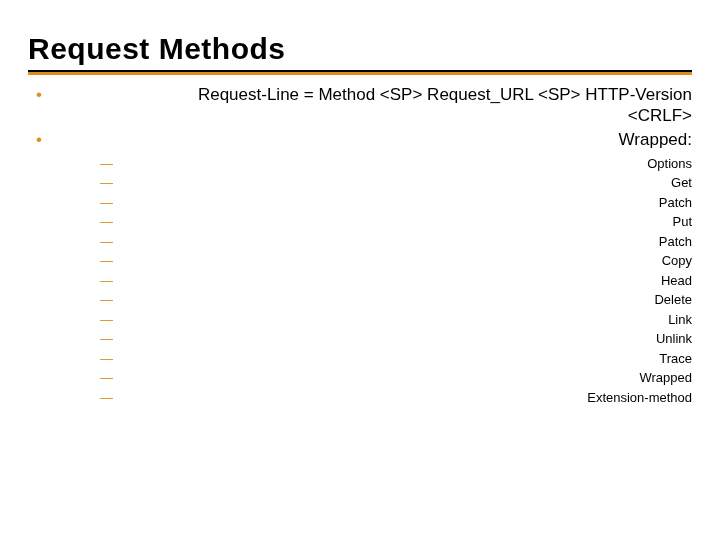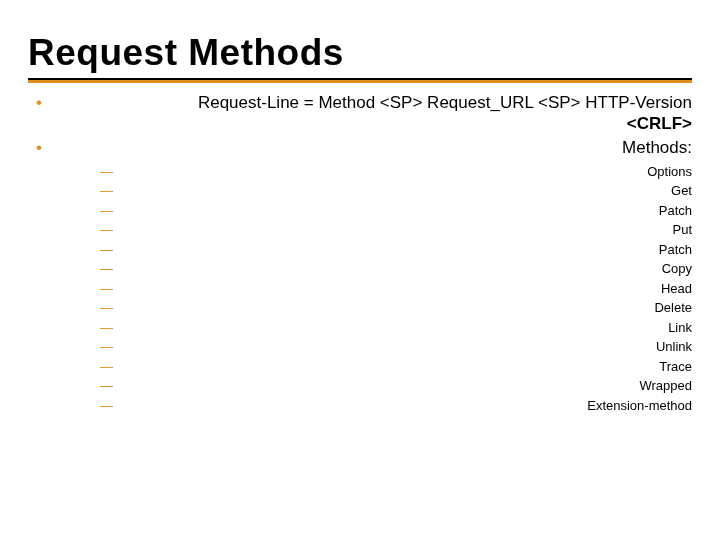--- a/index.html
+++ b/index.html
@@ -11,21 +11,21 @@
     font-family: Verdana, Tahoma, Arial, sans-serif;
     color: #000000;
   }
   .slide {
     box-sizing: border-box;
     padding: 32px 28px 20px 28px;
   }
   .title {
     font-family: Arial, Helvetica, sans-serif;
     font-weight: 900;
-    font-size: 37px;
+    font-size: 30px;
     letter-spacing: 0.5px;
     margin: 0 0 4px 0;
   }
   .rules {
     height: 6px;
   }
   .rules .thin {
     border-top: 2px solid #000000;
     height: 0;
   }
@@ -54,21 +54,20 @@
     position: absolute;
     left: 8px;
     top: 0;
     color: #e08e1b;
     font-size: 17px;
     line-height: 1.25;
   }
   .indent {
     display: block;
     padding-left: 28px;
-    font-weight: bold;
   }
   ul.sub {
     list-style: none;
     padding: 0;
     margin: 4px 0 8px 46px;
   }
   ul.sub > li {
     position: relative;
     padding-left: 22px;
     font-size: 13px;
@@ -92,21 +91,21 @@
     <div class="thin"></div>
     <div class="thick"></div>
   </div>
   <div class="content">
     <ul class="top">
       <li>
         <span>Request-Line = Method &lt;SP&gt; Request_URL &lt;SP&gt; HTTP-Version</span>
         <span class="indent">&lt;CRLF&gt;</span>
       </li>
       <li>
-        <span>Methods:</span>
+        <span>Wrapped:</span>
         <ul class="sub">
           <li>Options</li>
           <li>Get</li>
           <li>Patch</li>
           <li>Put</li>
           <li>Patch</li>
           <li>Copy</li>
           <li>Head</li>
           <li>Delete</li>
           <li>Link</li>

